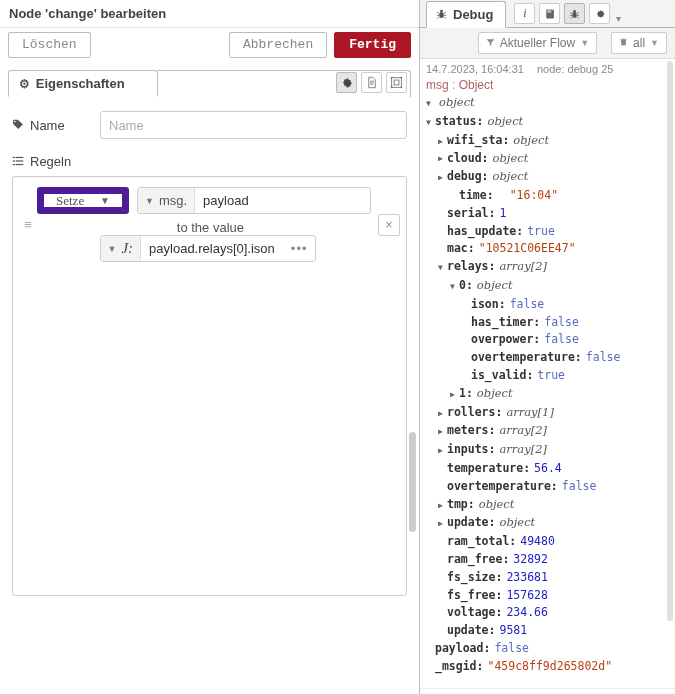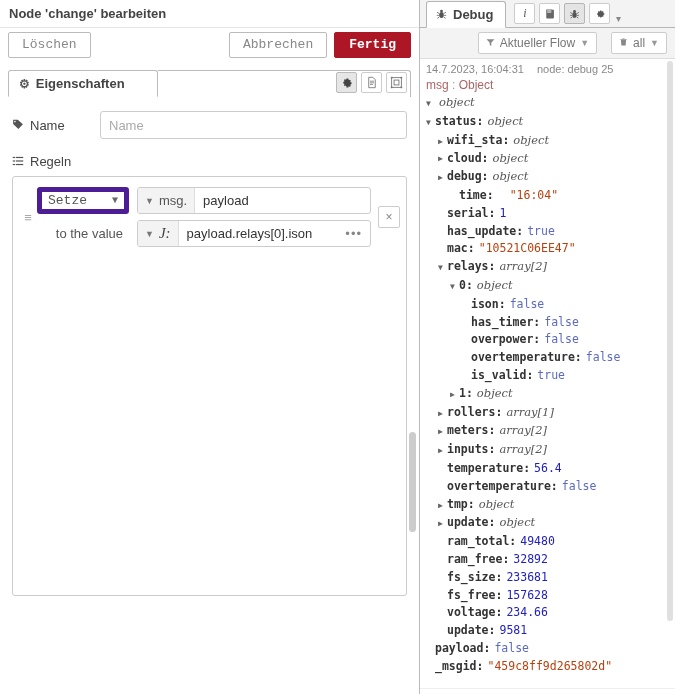--- a/index.html
+++ b/index.html
@@ -146,28 +146,28 @@
   .draghandle {
     width: 18px; flex: 0 0 auto;
     color: #aaa; font-size: 13px;
     text-align: center;
     line-height: 1;
     cursor: move;
     user-select: none;
   }
   .rulebody { flex: 1 1 auto; }
   .ruleline { display: flex; align-items: center; margin-bottom: 6px; }
-  .ruleline:last-child { margin-bottom: 0; }
+  .ruleline:last-child { margin-bottom: 0; flex-direction: column; }
   .rule-select {
     width: 92px; height: 27px;
-    border: 5px solid #4c1d95; border-radius: 3px;
-    background: #fff;
-    font-family: Liberation Mono, monospace;
+    border: 7px solid #4c1d95; border-radius: 3px;
+    background: #fff;
+    font-family: Liberation Serif, serif;
     font-size: 13px; color: #555;
-    padding: 0 6px;
+    padding: 0 12px;
     display: flex; align-items: center; justify-content: space-between;
     cursor: pointer;
   }
   .rule-select .cv { color: #666; font-size: 10px; }
   .tovalue {
     width: 92px;
     text-align: right;
     padding-right: 6px;
     font-size: 13px; color: #555;
   }

